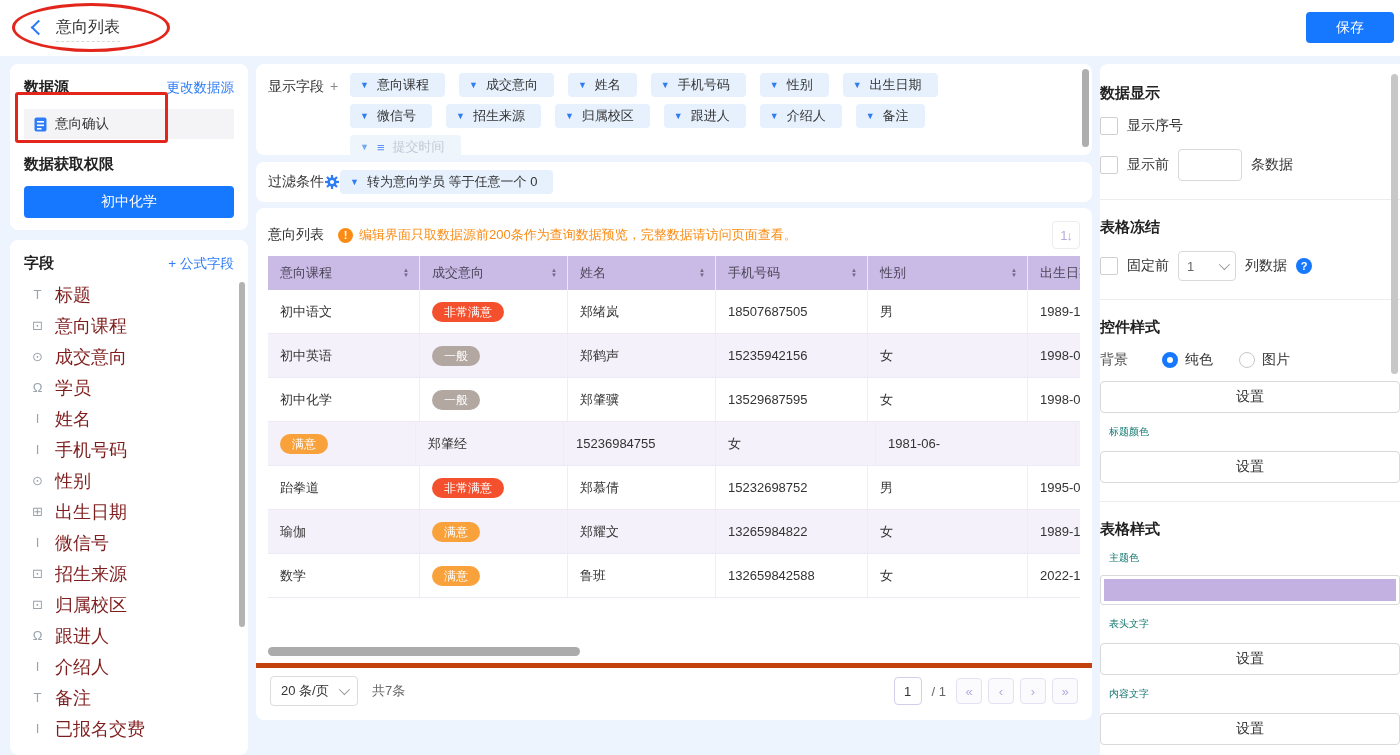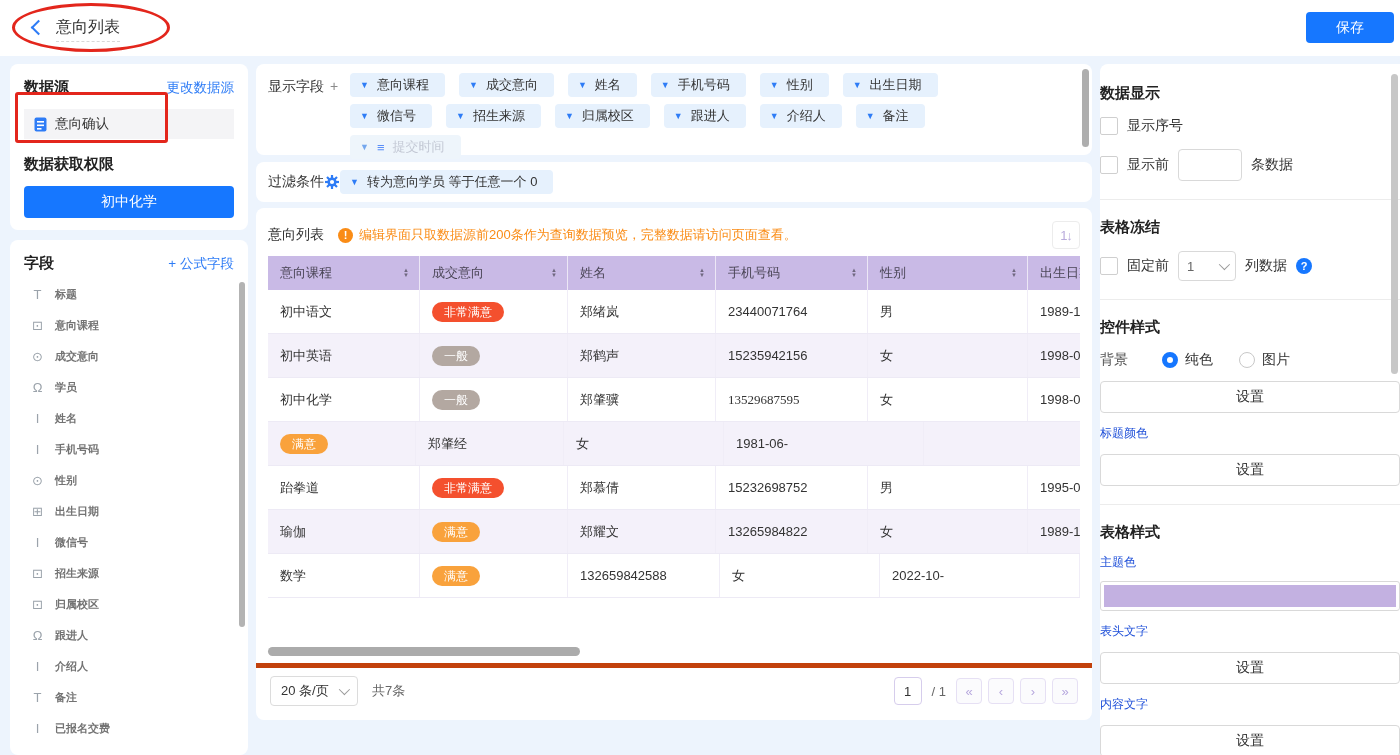--- a/index.html
+++ b/index.html
@@ -23,21 +23,21 @@
   .ds-card{left:10px;top:64px;width:238px;height:166px;padding:14px;box-sizing:border-box;}
   .row-between{display:flex;justify-content:space-between;align-items:center;}
   .sec-title{font-size:15px;font-weight:bold;color:#222;}
   .blue-link{color:#2e7cf6;font-size:13.5px;cursor:pointer;}
   .ds-item{margin-top:12px;height:30px;background:#f4f4f6;display:flex;align-items:center;gap:8px;padding:0 10px;font-size:13.5px;cursor:pointer;}
   .perm-title{margin-top:16px;}
   .perm-btn{margin-top:12px;width:100%;height:32px;background:#1677ff;color:#fff;border:none;border-radius:4px;font-size:14px;cursor:pointer;}
   .fields-card{left:10px;top:240px;width:238px;height:515px;padding:14px;box-sizing:border-box;overflow:hidden;}
   .field-item{height:31px;display:flex;align-items:center;gap:10px;padding-left:6px;cursor:grab;}
   .field-icon{width:15px;text-align:center;color:#9ba3ab;font-size:13px;}
-  .field-label{font-size:11px;color:#737373;font-weight:bold;}
+  .field-label{font-size:18px;color:#7f1d1d;}
   .vscroll{position:absolute;background:#b3b3b3;border-radius:3px;}
   .fields-scroll{right:3px;top:42px;width:6px;height:345px;}
   
   .chips-card{left:256px;top:64px;width:836px;height:91px;padding:9px 12px;box-sizing:border-box;display:flex;gap:10px;}
   .chips-label{padding-top:5px;white-space:nowrap;font-size:14px;}
   .chips-plus{color:#8a8a8a;cursor:pointer;padding:0 2px;}
   .chip-rows{display:flex;flex-direction:column;gap:7px;}
   .chip-row{display:flex;gap:14px;}
   .chip{height:24px;background:#e6f1fd;border-radius:4px;padding:0 16px 0 10px;display:flex;align-items:center;gap:8px;font-size:13px;color:#333;cursor:pointer;min-width:60px;box-sizing:border-box;}
   .chip-caret{font-size:9px;color:#2e7cf6;line-height:1;}
@@ -82,21 +82,21 @@
   .mini-select{width:58px;height:30px;border:1px solid #d9d9d9;border-radius:4px;display:flex;align-items:center;justify-content:space-between;padding:0 8px;box-sizing:border-box;font-size:13px;color:#666;background:#fff;cursor:pointer;}
   .help-icon{width:16px;height:16px;border-radius:50%;background:#1677ff;color:#fff;font-size:11px;font-weight:bold;display:flex;align-items:center;justify-content:center;cursor:pointer;}
   .divider{border:none;border-top:1px solid #ececec;margin:18px 0;}
   .radio-row{display:flex;margin-top:14px;font-size:14px;}
   .radio-label-head{color:#555;width:62px;}
   .radio{width:16px;height:16px;border-radius:50%;box-sizing:border-box;margin-right:7px;cursor:pointer;background:#fff;}
   .radio-on{border:5px solid #1677ff;}
   .radio-off{border:1px solid #c8c8c8;}
   .radio-group{display:flex;align-items:center;margin-right:26px;}
   .set-btn{margin-top:12px;width:100%;height:32px;border:1px solid #d9d9d9;border-radius:4px;background:#fff;font-size:14px;color:#333;cursor:pointer;}
-  .sub-label{margin-top:12px;font-size:12px;color:#1d4ed8;}
+  .sub-label{margin-top:12px;font-size:10px;color:#0f766e;margin-left:9px;}
   .swatch{margin-top:10px;height:30px;border:1px solid #d9d9d9;border-radius:3px;padding:3px;box-sizing:border-box;cursor:pointer;background:#fff;}
   .swatch-fill{width:100%;height:100%;}
   .file-svg,.gear-svg{display:block;}
 </style>
 </head>
 <body>
 
 <div class="topbar">
   <div class="back-btn">
       <i></i>
@@ -336,49 +336,50 @@
           <span>出生日期</span>
         </div>
       </div>
     <div>
         <div class="tr">
           <div class="td" style="width: 152px;">初中语文</div>
           <div class="td" style="width: 148px;">
             <span class="badge" style="background: rgb(244, 80, 46);">非常满意</span>
           </div>
           <div class="td" style="width: 148px;">郑绪岚</div>
-          <div class="td" style="width: 152px;">23440071764</div>
+          <div class="td" style="width: 152px;">18507687505</div>
           <div class="td" style="width: 160px;">男</div>
           <div class="td" style="width: 200px;">1989-11-</div>
         </div>
         <div class="tr tr-alt">
           <div class="td" style="width: 152px;">初中英语</div>
           <div class="td" style="width: 148px;">
             <span class="badge" style="background: rgb(179, 168, 161);">一般</span>
           </div>
           <div class="td" style="width: 148px;">郑鹤声</div>
           <div class="td" style="width: 152px;">15235942156</div>
           <div class="td" style="width: 160px;">女</div>
           <div class="td" style="width: 200px;">1998-05-</div>
         </div>
         <div class="tr">
           <div class="td" style="width: 152px;">初中化学</div>
           <div class="td" style="width: 148px;">
             <span class="badge" style="background: rgb(179, 168, 161);">一般</span>
           </div>
           <div class="td" style="width: 148px;">郑肇骥</div>
-          <div class="td" style="width: 152px; font-family: Liberation Serif, serif;">13529687595</div>
+          <div class="td" style="width: 152px;">13529687595</div>
           <div class="td" style="width: 160px;">女</div>
           <div class="td" style="width: 200px;">1998-05-</div>
         </div>
         <div class="tr tr-alt">
           <div class="td" style="width: 148px;">
             <span class="badge" style="background: rgb(249, 162, 60);">满意</span>
           </div>
           <div class="td" style="width: 148px;">郑肇经</div>
+          <div class="td" style="width: 152px;">15236984755</div>
           <div class="td" style="width: 160px;">女</div>
           <div class="td" style="width: 200px;">1981-06-</div>
         </div>
         <div class="tr">
           <div class="td" style="width: 152px;">跆拳道</div>
           <div class="td" style="width: 148px;">
             <span class="badge" style="background: rgb(244, 80, 46);">非常满意</span>
           </div>
           <div class="td" style="width: 148px;">郑慕倩</div>
           <div class="td" style="width: 152px;">15232698752</div>
@@ -393,20 +394,21 @@
           <div class="td" style="width: 148px;">郑耀文</div>
           <div class="td" style="width: 152px;">13265984822</div>
           <div class="td" style="width: 160px;">女</div>
           <div class="td" style="width: 200px;">1989-11-</div>
         </div>
         <div class="tr">
           <div class="td" style="width: 152px;">数学</div>
           <div class="td" style="width: 148px;">
             <span class="badge" style="background: rgb(249, 162, 60);">满意</span>
           </div>
+          <div class="td" style="width: 148px;">鲁班</div>
           <div class="td" style="width: 152px;">132659842588</div>
           <div class="td" style="width: 160px;">女</div>
           <div class="td" style="width: 200px;">2022-10-</div>
         </div>
       </div>
   </div>
   <div class="h-scroll"></div>
   <div class="pagination">
     <div class="pg-left">
       <div class="select-box">

